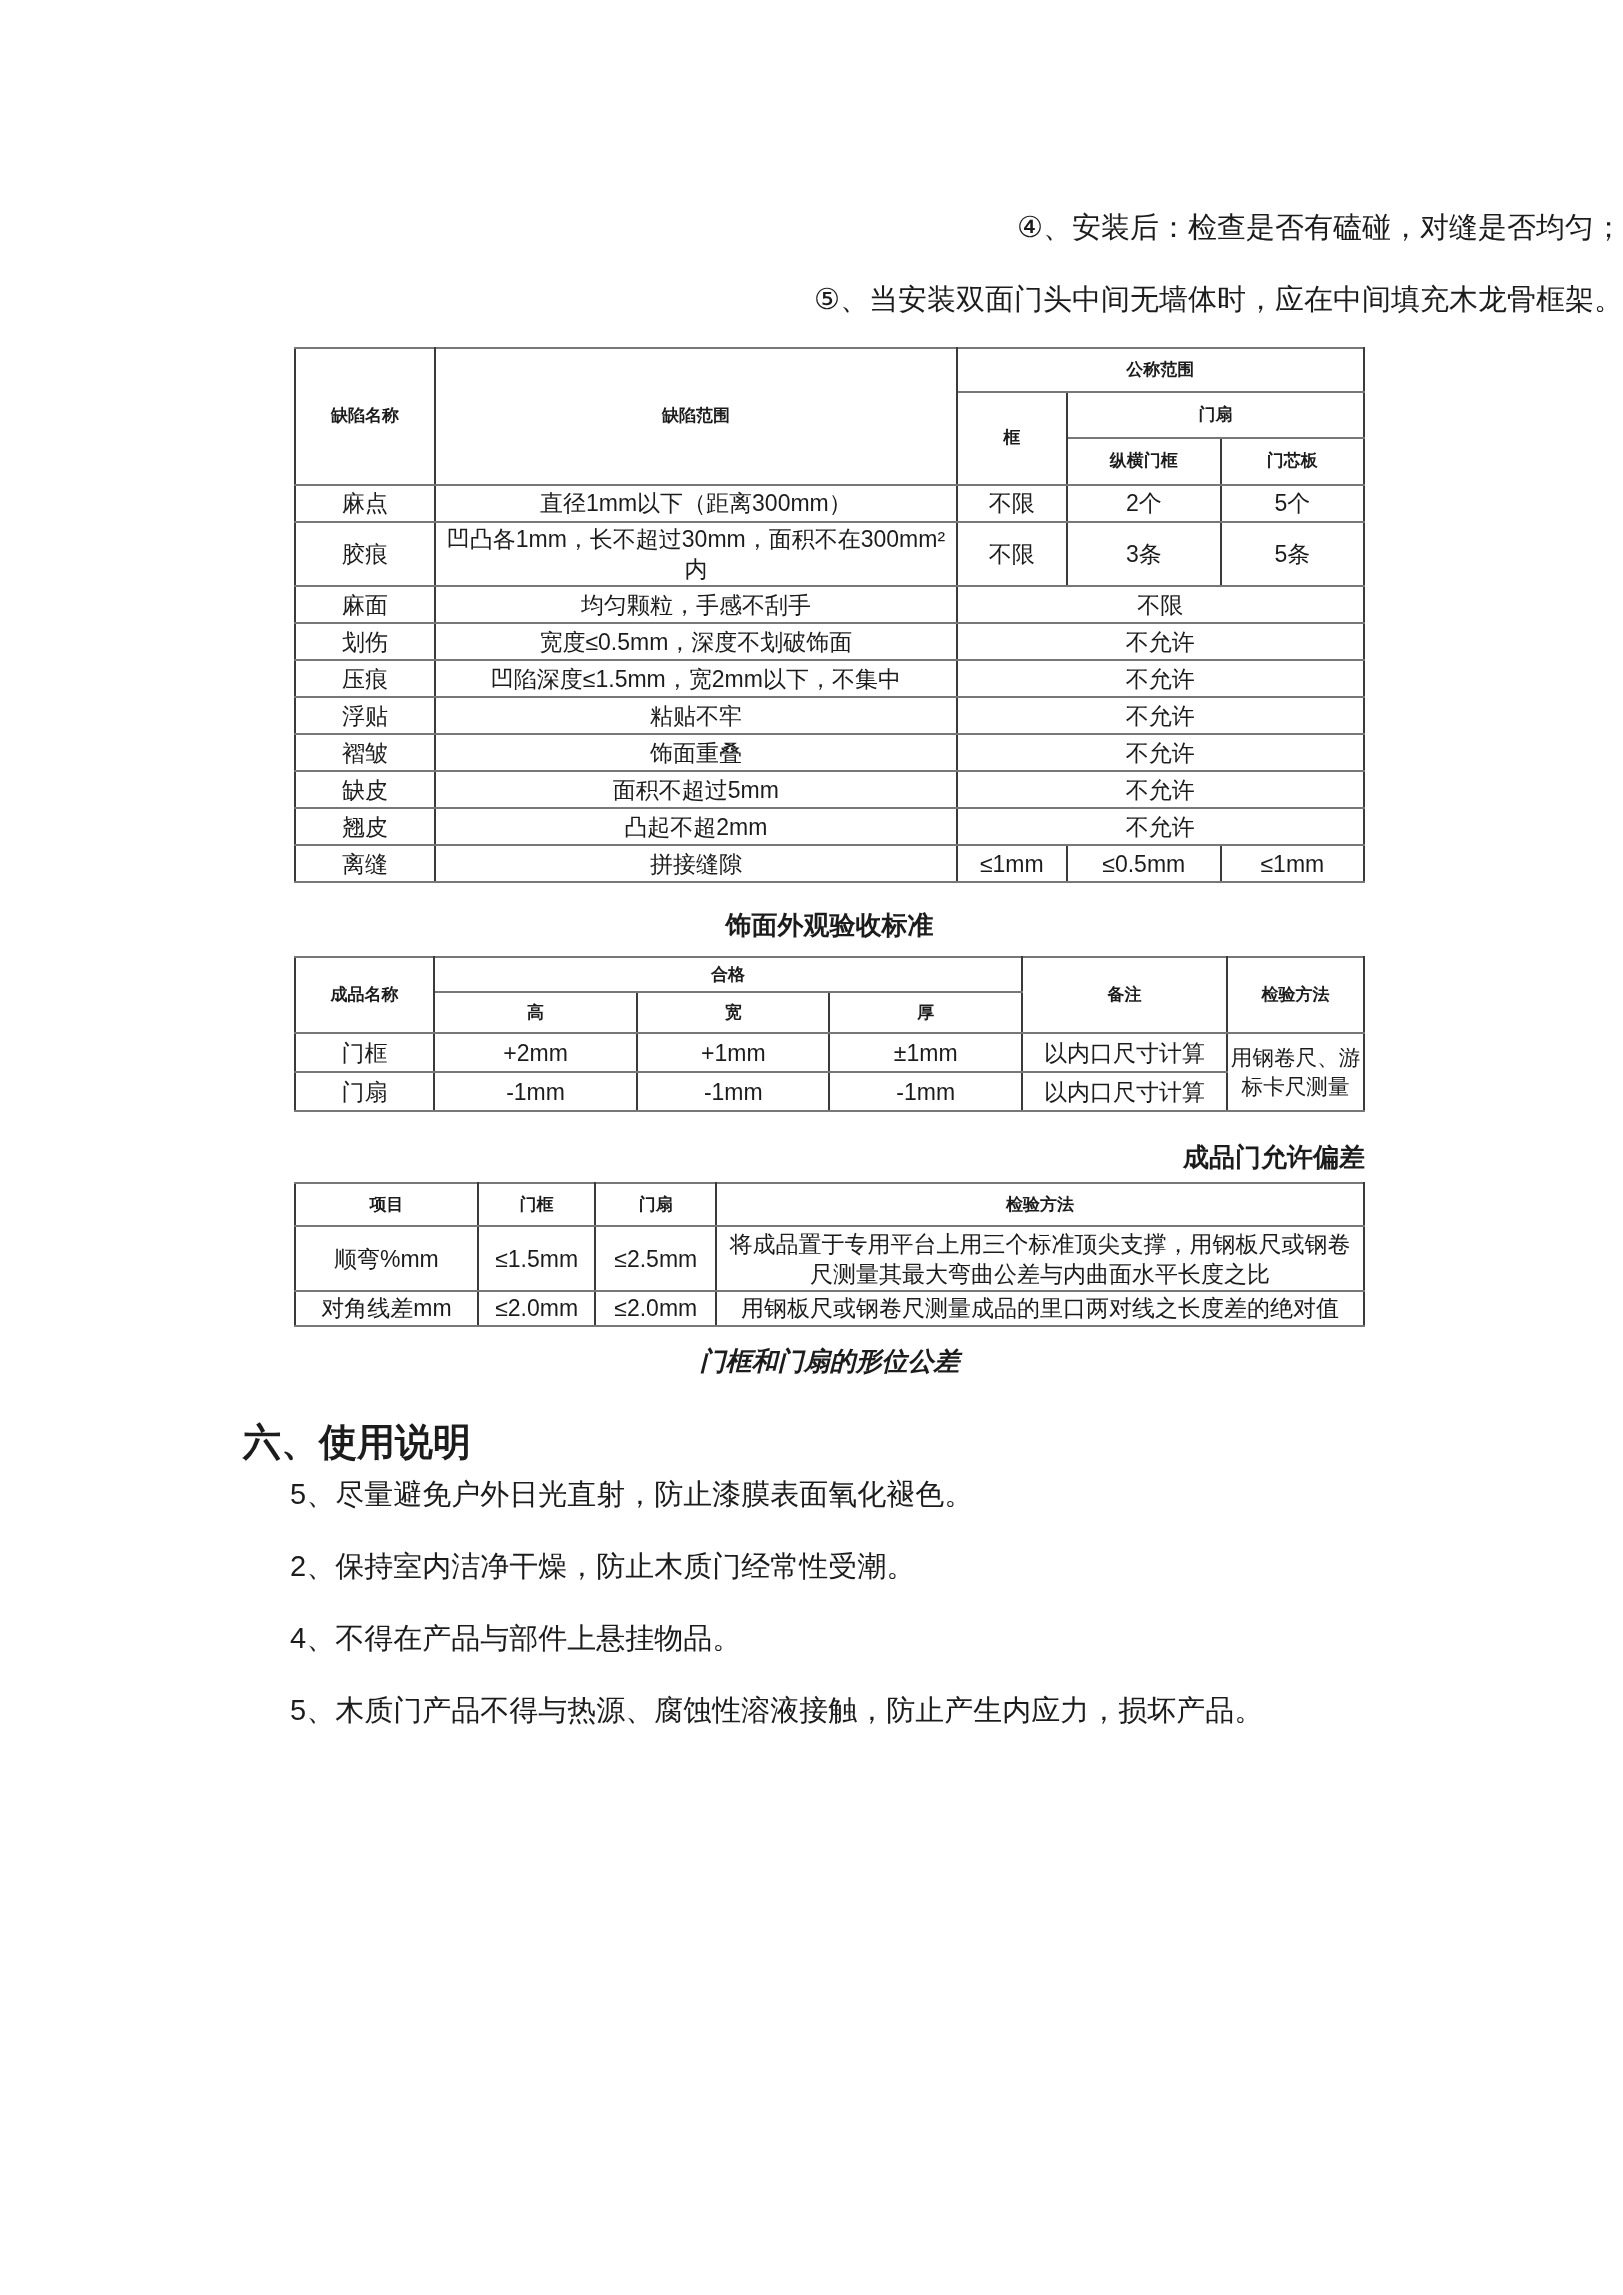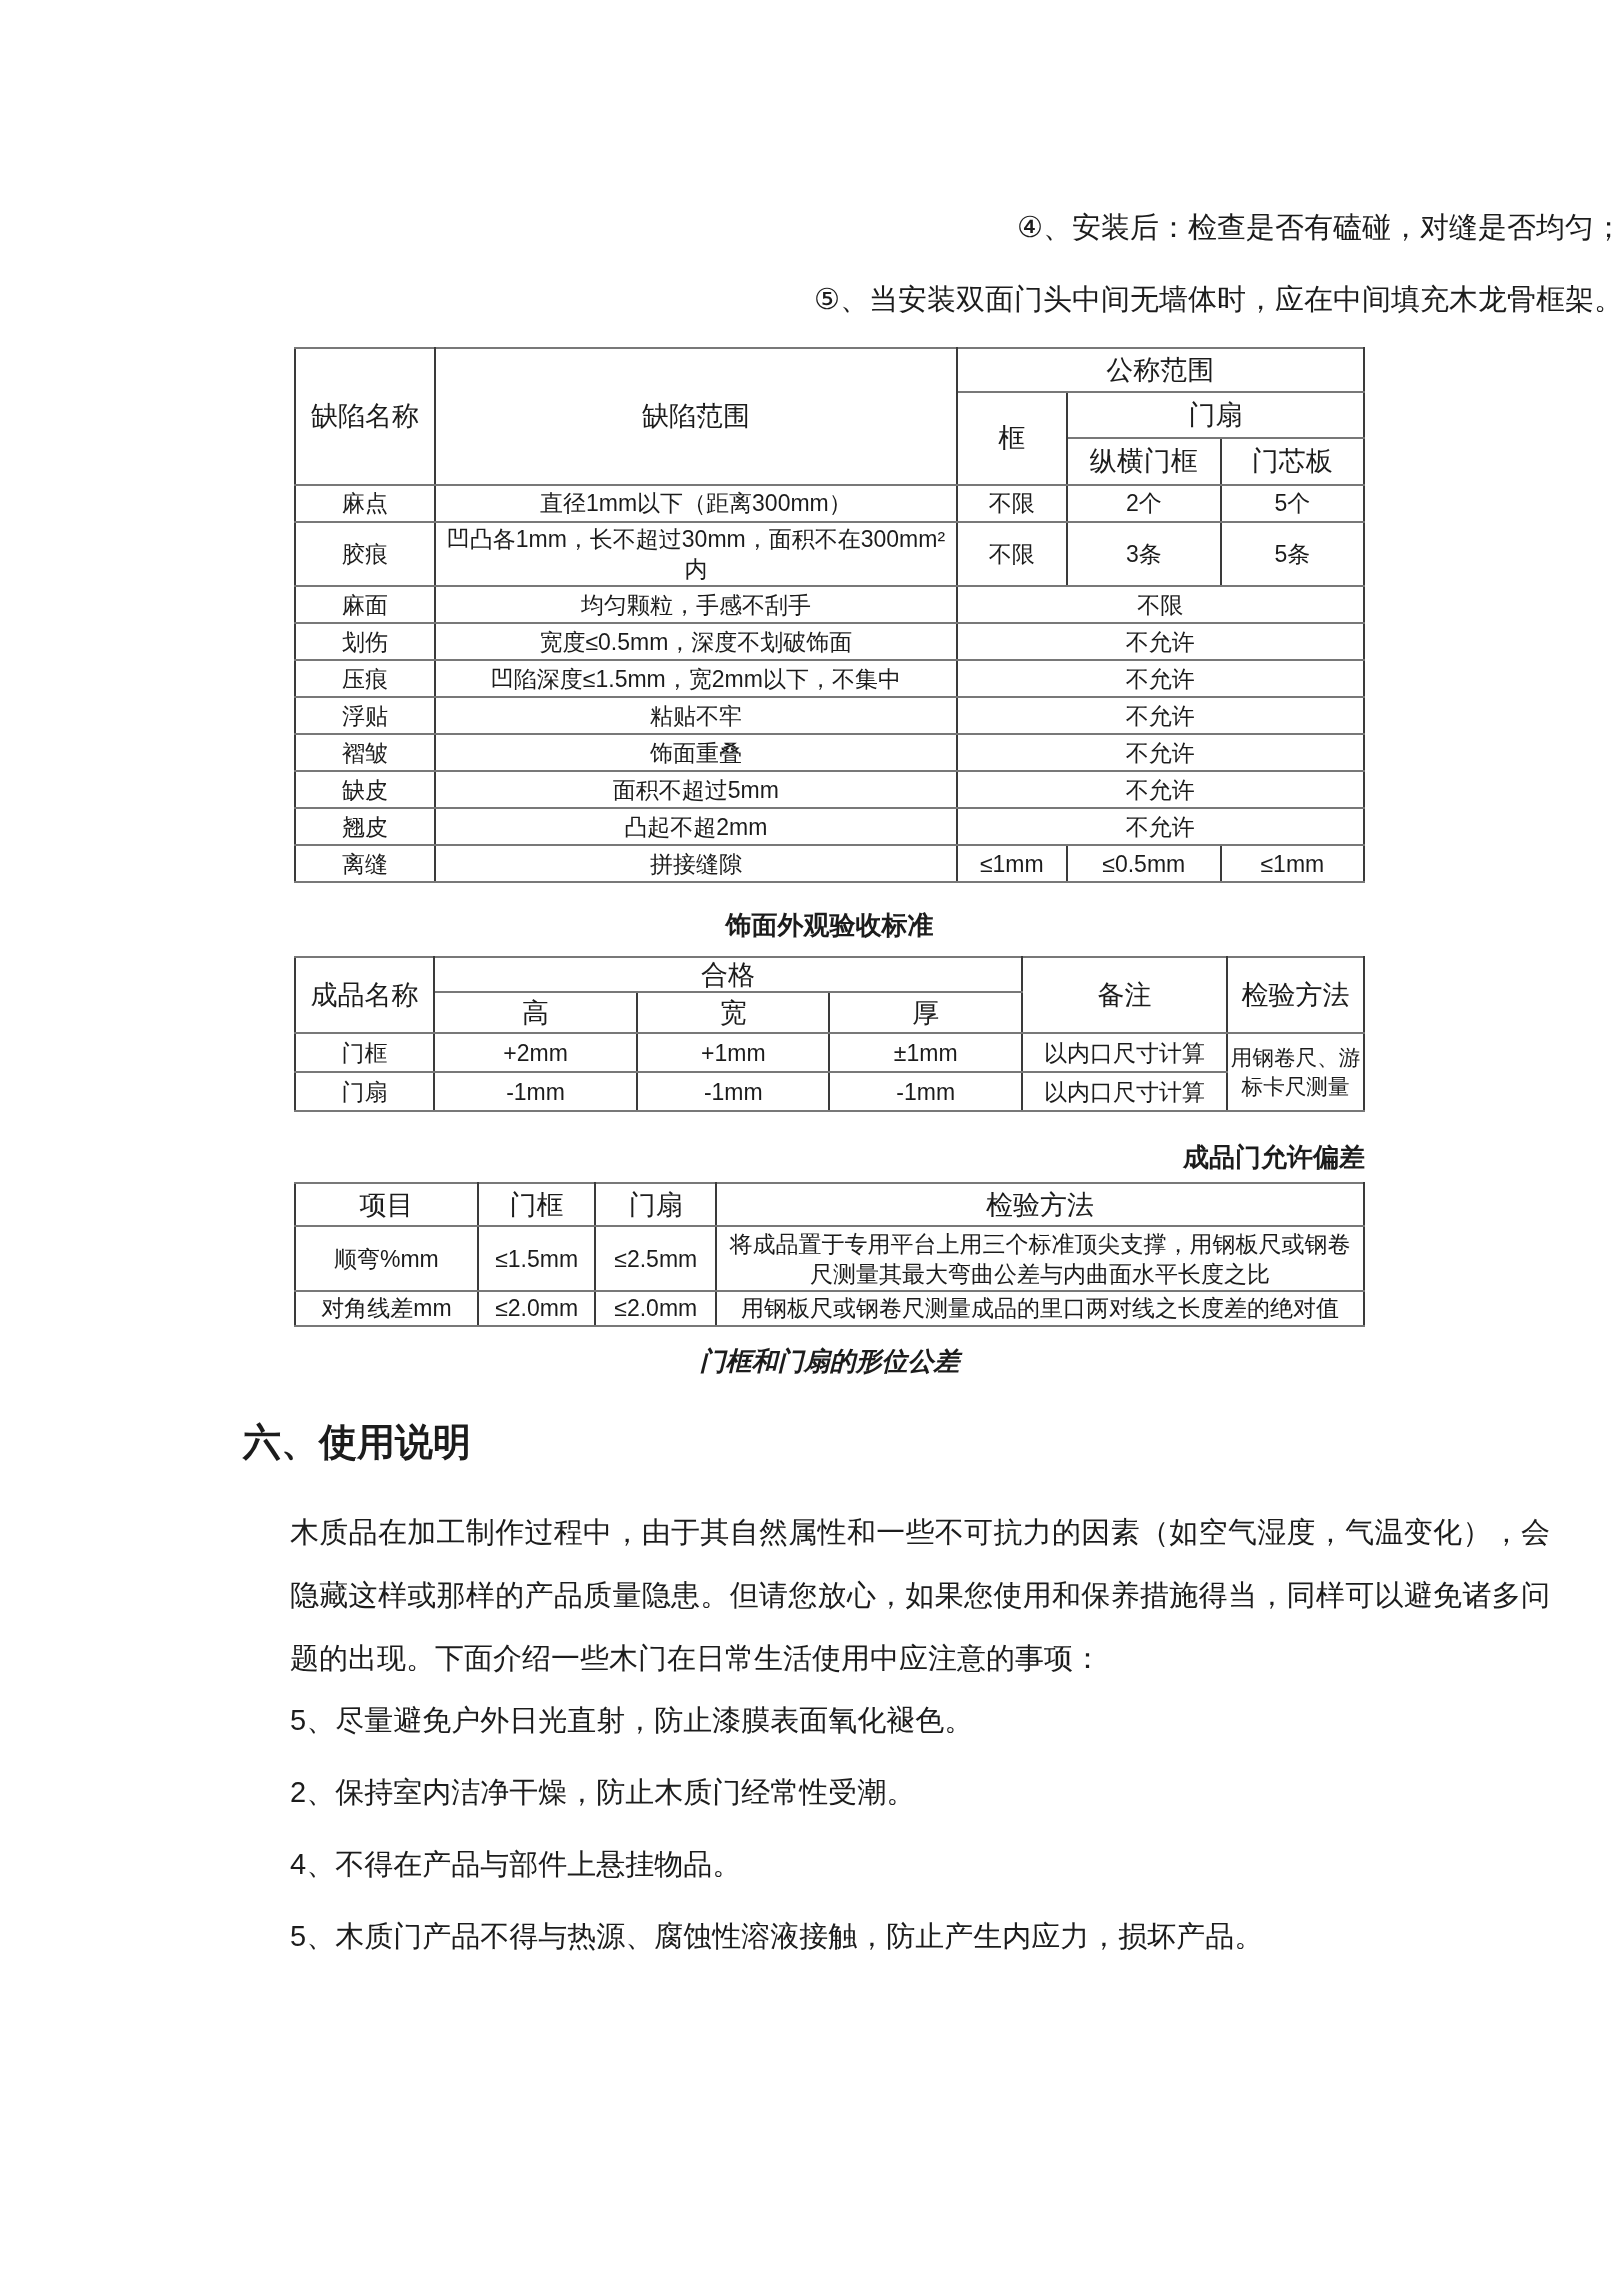--- a/index.html
+++ b/index.html
@@ -16,21 +16,21 @@
   .intro-item + .intro-item { margin-top: 33px; }
 
   table { border-collapse: collapse; table-layout: fixed; margin-left: 51px; width: 1071px; background: #fff; }
   th, td {
     border-left: 2px solid #3a3a3a; border-right: 2px solid #3a3a3a;
     border-top: 2.6px solid #787878; border-bottom: 2.6px solid #787878;
     text-align: center; vertical-align: middle;
     font-size: 23px; line-height: 30px; padding: 1.3px 3.9px;
     overflow: hidden;
   }
-  th { font-weight: normal; font-size: 27px; }
+  th { font-weight: bold; font-size: 17px; }
   .tbl-1 { margin-top: 27.5px; }
   .tbl-2 { margin-top: 14.4px; }
   .tbl-3 { margin-top: 7.9px; }
   tr.h58 { height: 24px; } tr.h60 { height: 39px; } tr.h62 { height: 41px; }
   tr.h66 { height: 43px; } tr.h67 { height: 44px; } tr.h70 { height: 46px; }
   tr.h72 { height: 47px; } tr.h57 { height: 37px; } tr.h92 { height: 60px; }
   td.small-cell { font-size: 21.6px; line-height: 29px; padding: 1.3px 1.3px; }
 
   .table-caption {
     margin-left: 51px; width: 1071px; text-align: center;
@@ -209,21 +209,20 @@
         <td>≤2.0mm</td>
         <td>≤2.0mm</td>
         <td>用钢板尺或钢卷尺测量成品的里口两对线之长度差的绝对值</td>
       </tr>
     </tbody>
   </table>
   <div class="table-caption cap-3">门框和门扇的形位公差</div>
 
   <div class="section-heading">六、使用说明</div>
 
-  <div class="body-paragraph">木质品在加工制作过程中，由于其自然属性和一些不可抗力的因素（如空气湿度，气温变化），会隐藏这样或那样的产品质量隐患。但请您放心，如果您使用和保养措施得当，同样可以避免诸多问题的出现。下面介绍一些木门在日常生活使用中应注意的事项：</div>
 
   <div class="usage-list">
     <div class="usage-item">5、尽量避免户外日光直射，防止漆膜表面氧化褪色。</div>
     <div class="usage-item">2、保持室内洁净干燥，防止木质门经常性受潮。</div>
     <div class="usage-item">4、不得在产品与部件上悬挂物品。</div>
     <div class="usage-item">5、木质门产品不得与热源、腐蚀性溶液接触，防止产生内应力，损坏产品。</div>
   </div>
 
 </div>
 

